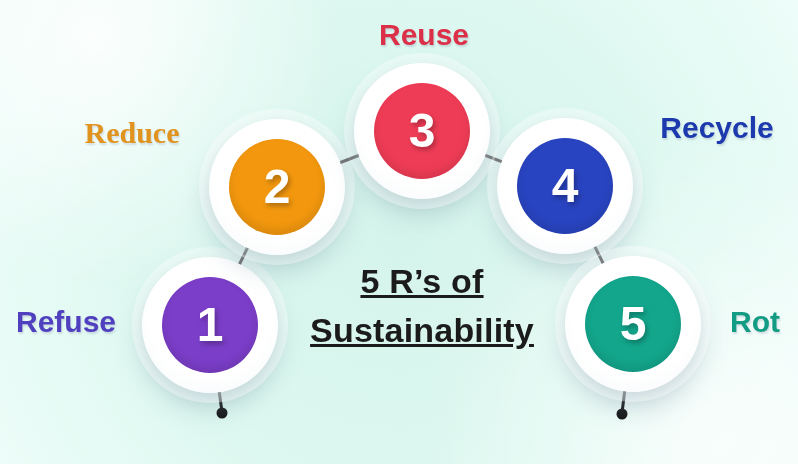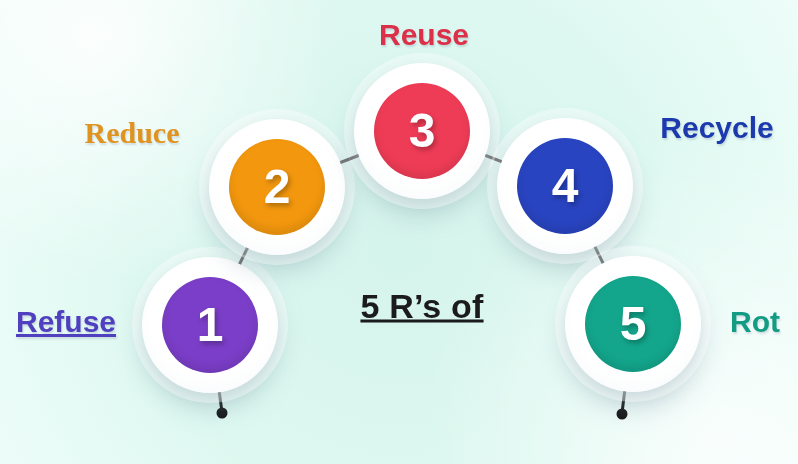--- a/index.html
+++ b/index.html
@@ -40,21 +40,21 @@
   .n2 { left:209px; top:119px; }
   .n3 { left:354px; top:63px;  }
   .n4 { left:497px; top:118px; }
   .n5 { left:565px; top:256px; }
 
   .label {
     position:absolute; transform:translate(-50%,-50%);
     font-size:30px; font-weight:bold; white-space:nowrap;
     text-shadow: 1px 2px 2px rgba(70,80,120,0.18);
   }
-  .l1 { left:66px;  top:322px;text-decoration:underline; }
+  .l1 { left:66px;  top:322px; }
   .l2 { left:132px; top:133px; }
   .l3 { left:424px; top:35px;  }
   .l4 { left:717px; top:128px; }
   .l5 { left:755px; top:322px; }
 
   .title {
     position:absolute; left:422px; top:306px; transform:translate(-50%,-50%);
     text-align:center; font-size:34px; font-weight:bold; line-height:49px;
     letter-spacing:0.2px;
     text-decoration:underline;
@@ -117,15 +117,16 @@
   </div>
 
   <div class="label l1" style="color: rgb(80, 64, 192);">Refuse</div>
   <div class="label l2" style="color: rgb(224, 147, 31); font-family: Liberation Serif, serif;">Reduce</div>
   <div class="label l3" style="color: rgb(220, 47, 72);">Reuse</div>
   <div class="label l5" style="color: rgb(18, 156, 132);">Rot</div>
   <div class="label l4" style="color: rgb(28, 58, 173);">Recycle</div>
 
   <div class="title" style="color: rgb(27, 27, 27);">
     <div>5 R’s of</div>
+    <div>Sustainability</div>
   </div>
 
 </div>
 
 </body></html>

